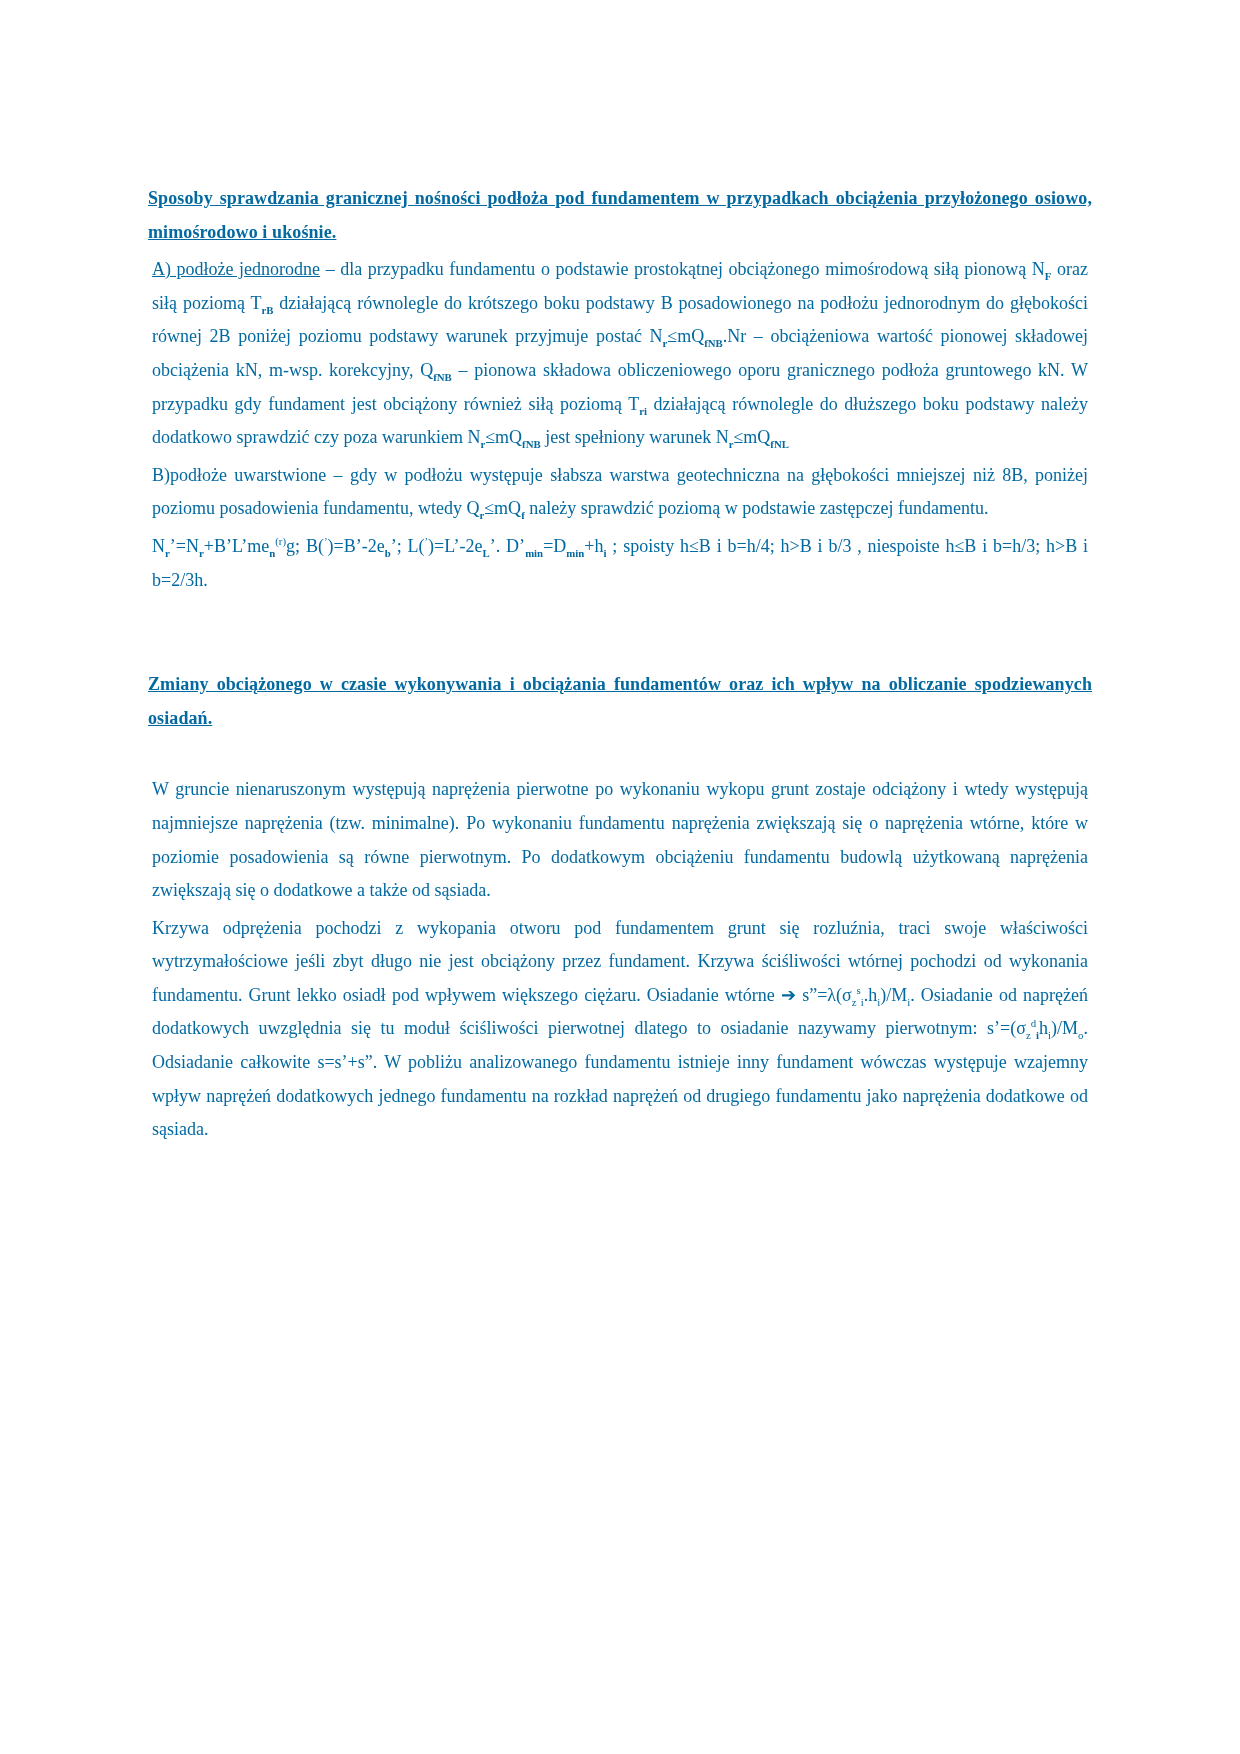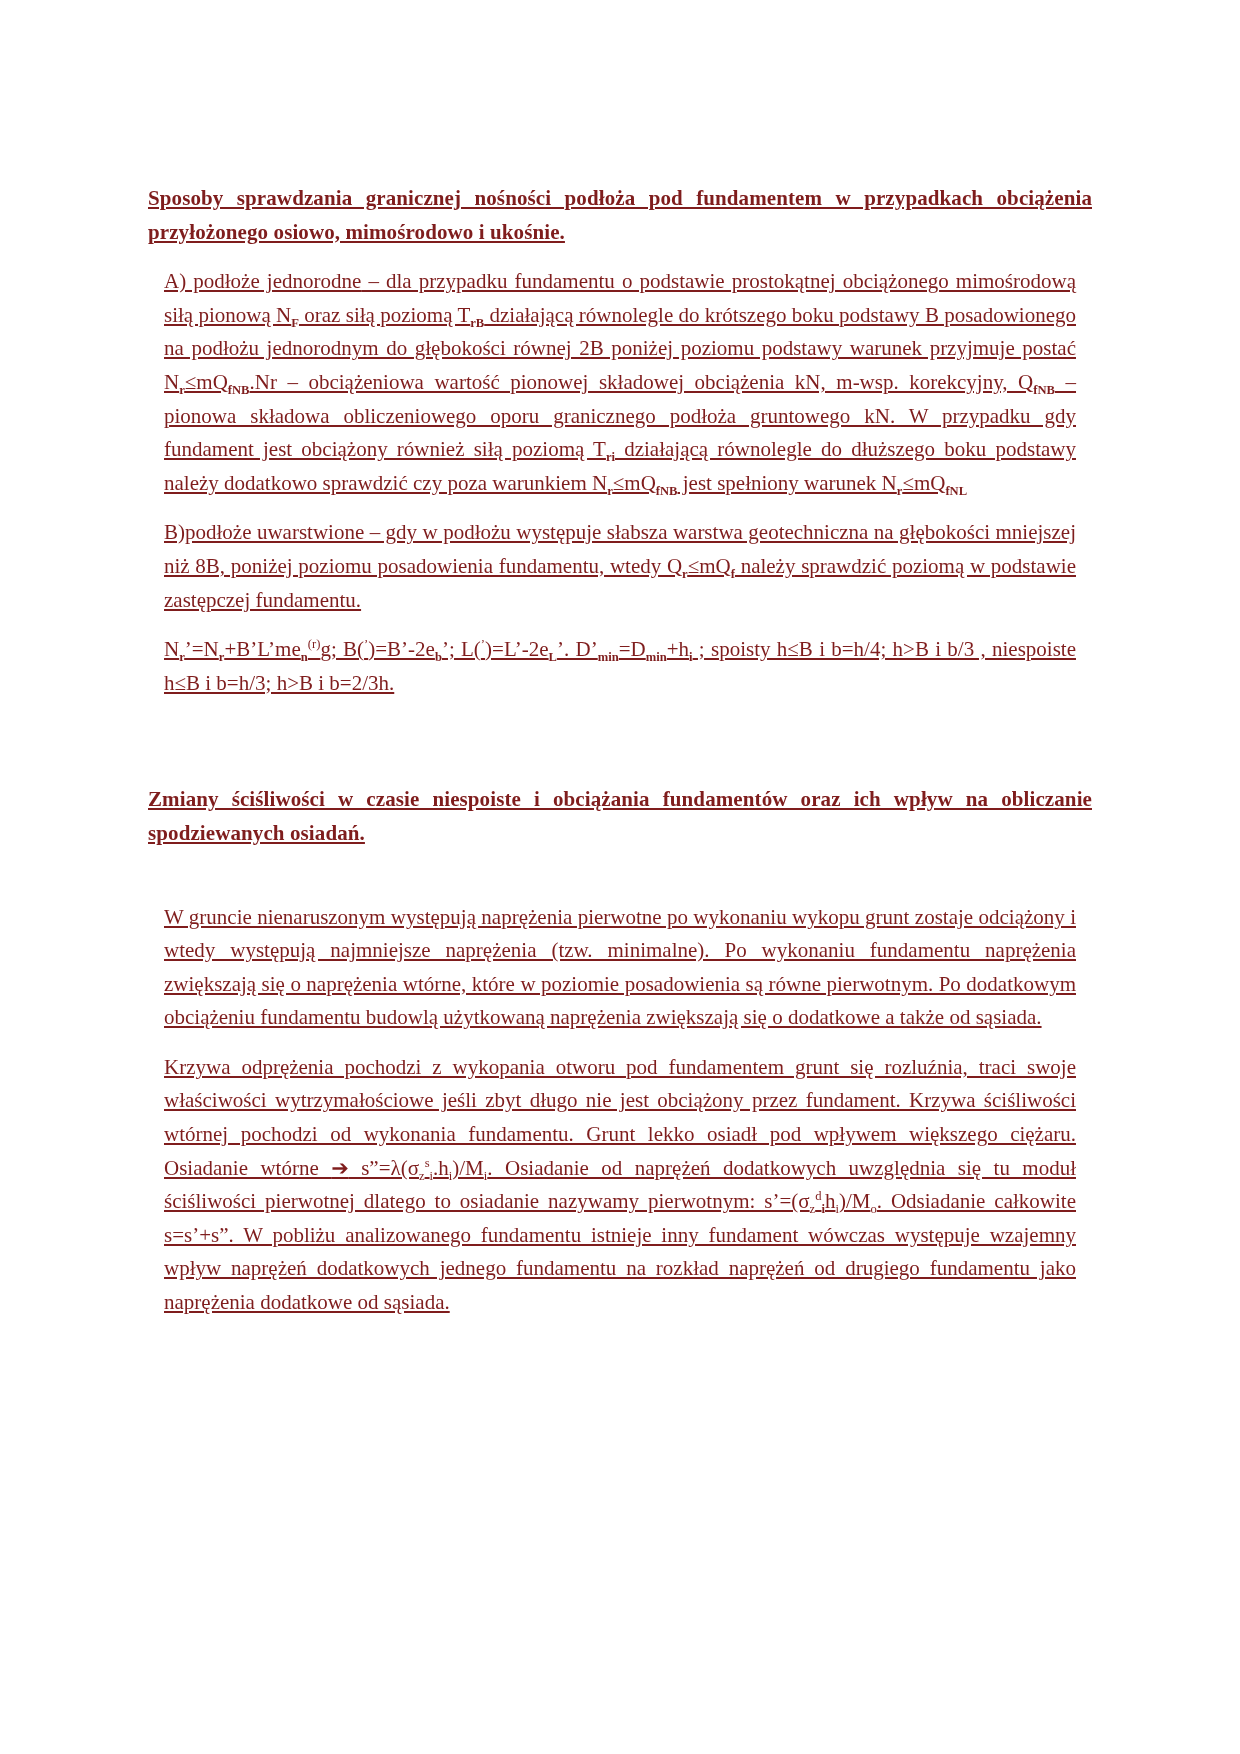--- a/index.html
+++ b/index.html
@@ -1,27 +1,27 @@
 <!DOCTYPE html>
 <html><head>
 <meta charset="utf-8">
 <style>
   html, body { margin: 0; padding: 0; background: #ffffff; }
   body { width: 1240px; height: 1754px; position: relative; overflow: hidden; }
   .page {
     position: absolute; left: 148px; top: 182px; width: 944px;
     font-family: "Liberation Serif", "DejaVu Serif", serif;
-    font-size: 21px; line-height: 33.6px; color: #7f1d1d;
+    font-size: 18px; line-height: 33.6px; color: #0369a1;
     text-align: justify;
   }
   .heading {
     font-weight: bold; text-decoration: underline; margin: 0;
     letter-spacing: 0.1px;
   }
-  p { margin: 16px; text-decoration: underline; }
+  p { margin: 4px; }
   .u { text-decoration: underline; }
   sub, sup { font-size: 0.6em; line-height: 0; }
   sub.b { font-weight: bold; }
   .gap1 { height: 67px; }
   .gap2 { height: 34px; }
 </style>
 </head>
 <body>
 
 <div class="page">
@@ -29,21 +29,21 @@
   <p class="heading">Sposoby sprawdzania granicznej nośności podłoża pod fundamentem w przypadkach obciążenia przyłożonego osiowo, mimośrodowo i ukośnie.</p>
 
   <p><span class="u">A) podłoże jednorodne</span><span> – dla przypadku fundamentu o podstawie prostokątnej obciążonego mimośrodową siłą pionową N</span><sub class="b">F</sub><span> oraz siłą poziomą T</span><sub class="b">rB</sub><span> działającą równolegle do krótszego boku podstawy B posadowionego na podłożu jednorodnym do głębokości równej 2B poniżej poziomu podstawy warunek przyjmuje postać N</span><sub class="b">r</sub><span>≤mQ</span><sub class="b">fNB</sub><span>.Nr – obciążeniowa wartość pionowej składowej obciążenia kN, m-wsp. korekcyjny, Q</span><sub class="b">fNB</sub><span> – pionowa składowa obliczeniowego oporu granicznego podłoża gruntowego kN. W przypadku gdy fundament jest obciążony również siłą poziomą T</span><sub class="b">ri</sub><span> działającą równolegle do dłuższego boku podstawy należy dodatkowo sprawdzić czy poza warunkiem N</span><sub class="b">r</sub><span>≤mQ</span><sub class="b">fNB</sub><span> jest spełniony warunek N</span><sub class="b">r</sub><span>≤mQ</span><sub class="b">fNL</sub></p>
 
   <p><span>B)podłoże uwarstwione – gdy w podłożu występuje słabsza warstwa geotechniczna na głębokości mniejszej niż 8B, poniżej poziomu posadowienia fundamentu, wtedy Q</span><sub class="b">r</sub><span>≤mQ</span><sub class="b">f</sub><span> należy sprawdzić poziomą w podstawie zastępczej fundamentu.</span></p>
 
   <p><span>N</span><sub class="b">r</sub><span>’=N</span><sub class="b">r</sub><span>+B’L’me</span><sub class="b">n</sub><sup class="b">(r)</sup><span>g;  B(</span><sup>’</sup><span>)=B’-2e</span><sub class="b">b</sub><span>’;  L(</span><sup>’</sup><span>)=L’-2e</span><sub class="b">L</sub><span>’.  D’</span><sub class="b">min</sub><span>=D</span><sub class="b">min</sub><span>+h</span><sub class="b">i</sub><span> ; spoisty h≤B i b=h/4; h&gt;B i b/3 , niespoiste h≤B i b=h/3; h&gt;B i b=2/3h.</span></p>
 
   <div class="gap1"></div>
 
-  <p class="heading">Zmiany ściśliwości w czasie niespoiste i obciążania fundamentów oraz ich wpływ na obliczanie spodziewanych osiadań.</p>
+  <p class="heading">Zmiany obciążonego w czasie wykonywania i obciążania fundamentów oraz ich wpływ na obliczanie spodziewanych osiadań.</p>
 
   <div class="gap2"></div>
 
   <p>W gruncie nienaruszonym występują naprężenia pierwotne po wykonaniu wykopu grunt zostaje odciążony i wtedy występują najmniejsze naprężenia (tzw. minimalne). Po wykonaniu fundamentu naprężenia zwiększają się o naprężenia wtórne, które w poziomie posadowienia są równe pierwotnym. Po dodatkowym obciążeniu fundamentu budowlą użytkowaną naprężenia zwiększają się o dodatkowe a także od sąsiada.</p>
 
   <p><span>Krzywa odprężenia pochodzi z wykopania otworu pod fundamentem grunt się rozluźnia, traci swoje właściwości wytrzymałościowe jeśli zbyt długo nie jest obciążony przez fundament. Krzywa ściśliwości wtórnej pochodzi od wykonania fundamentu. Grunt lekko osiadł pod wpływem większego ciężaru. Osiadanie wtórne </span><span>➔</span><span> s”=λ(σ</span><sub>z</sub><sup>s</sup><sub>i</sub><span>.h</span><sub>i</sub><span>)/M</span><sub>i</sub><span>. Osiadanie od naprężeń dodatkowych uwzględnia się tu moduł ściśliwości pierwotnej dlatego to osiadanie nazywamy pierwotnym: s’=(σ</span><sub>z</sub><sup class="b">d</sup><sub class="b">i</sub><span>h</span><sub>i</sub><span>)/M</span><sub>o</sub><span>. Odsiadanie całkowite s=s’+s”. W pobliżu analizowanego fundamentu istnieje inny fundament wówczas występuje wzajemny wpływ naprężeń dodatkowych jednego fundamentu na rozkład naprężeń od drugiego fundamentu jako naprężenia dodatkowe od sąsiada.</span></p>
 
 </div>
 
 </body></html>

